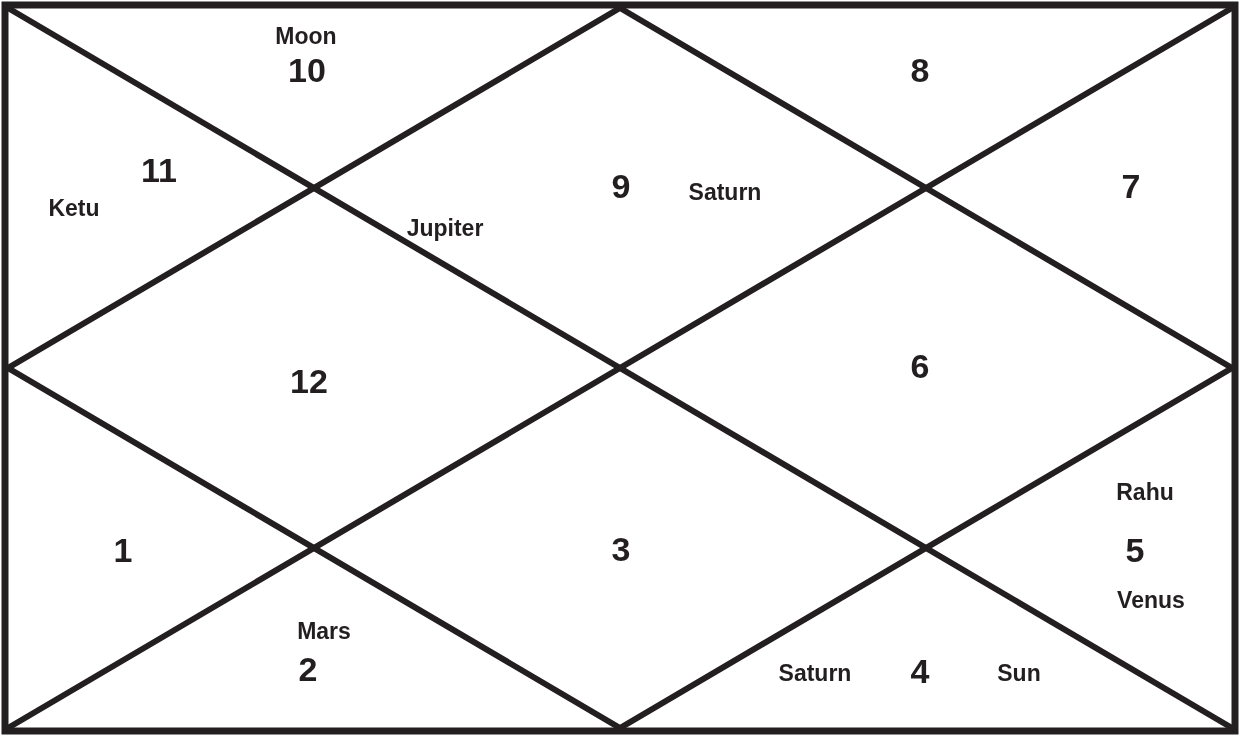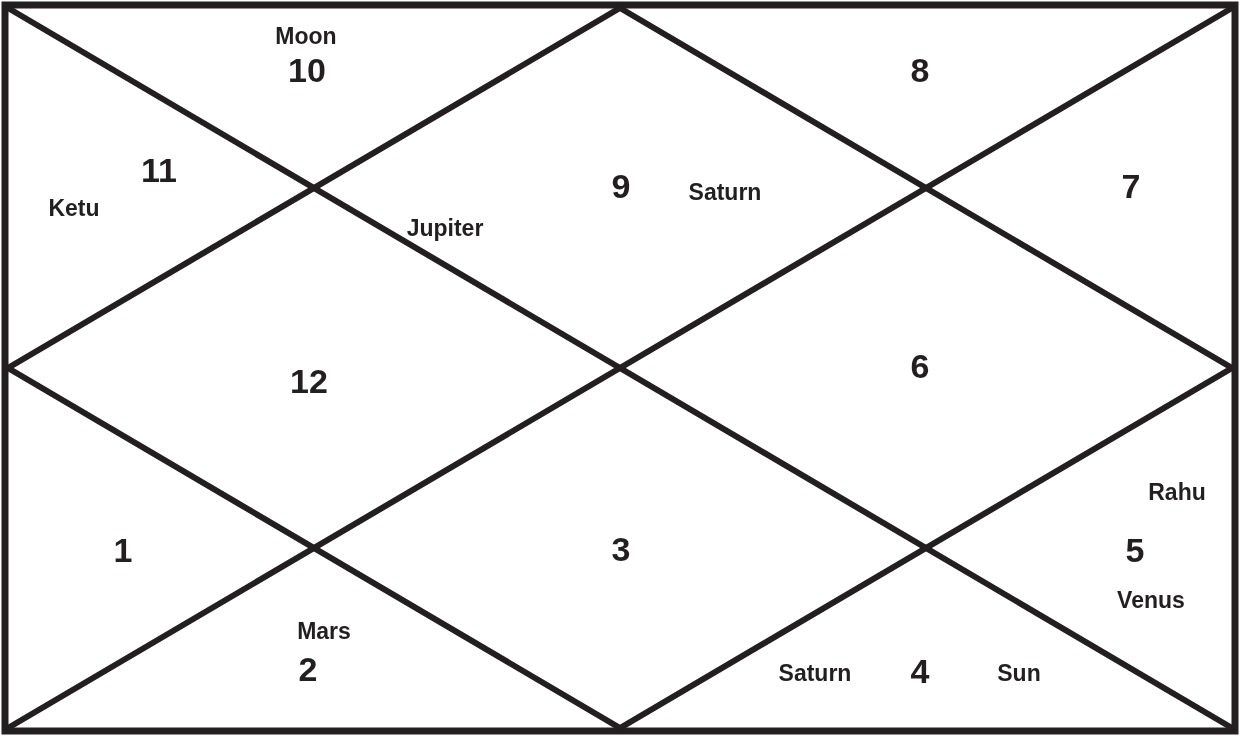--- a/index.html
+++ b/index.html
@@ -82,21 +82,21 @@
     <div class="lbl house-num" style="left:1131px; top:186px;">7</div>
 
     <div class="lbl house-num" style="left:309px; top:366px;margin-top:15px;">12</div>
 
     <div class="lbl house-num" style="left:920px; top:366px;">6</div>
 
     <div class="lbl house-num" style="left:123px; top:550px;">1</div>
 
     <div class="lbl house-num" style="left:621px; top:549px;">3</div>
 
-    <div class="lbl planet" style="left:1145px; top:492px;margin-left:32px;">Rahu</div>
+    <div class="lbl planet" style="left:1145px; top:492px;">Rahu</div>
     <div class="lbl house-num" style="left:1135px; top:550px;">5</div>
     <div class="lbl planet" style="left:1151px; top:600px;">Venus</div>
 
     <div class="lbl planet" style="left:324px; top:631px;">Mars</div>
     <div class="lbl house-num" style="left:308px; top:669px;">2</div>
 
     <div class="lbl planet" style="left:815px; top:673px;">Saturn</div>
     <div class="lbl house-num" style="left:920px; top:671px;">4</div>
     <div class="lbl planet" style="left:1019px; top:673px;">Sun</div>
 

